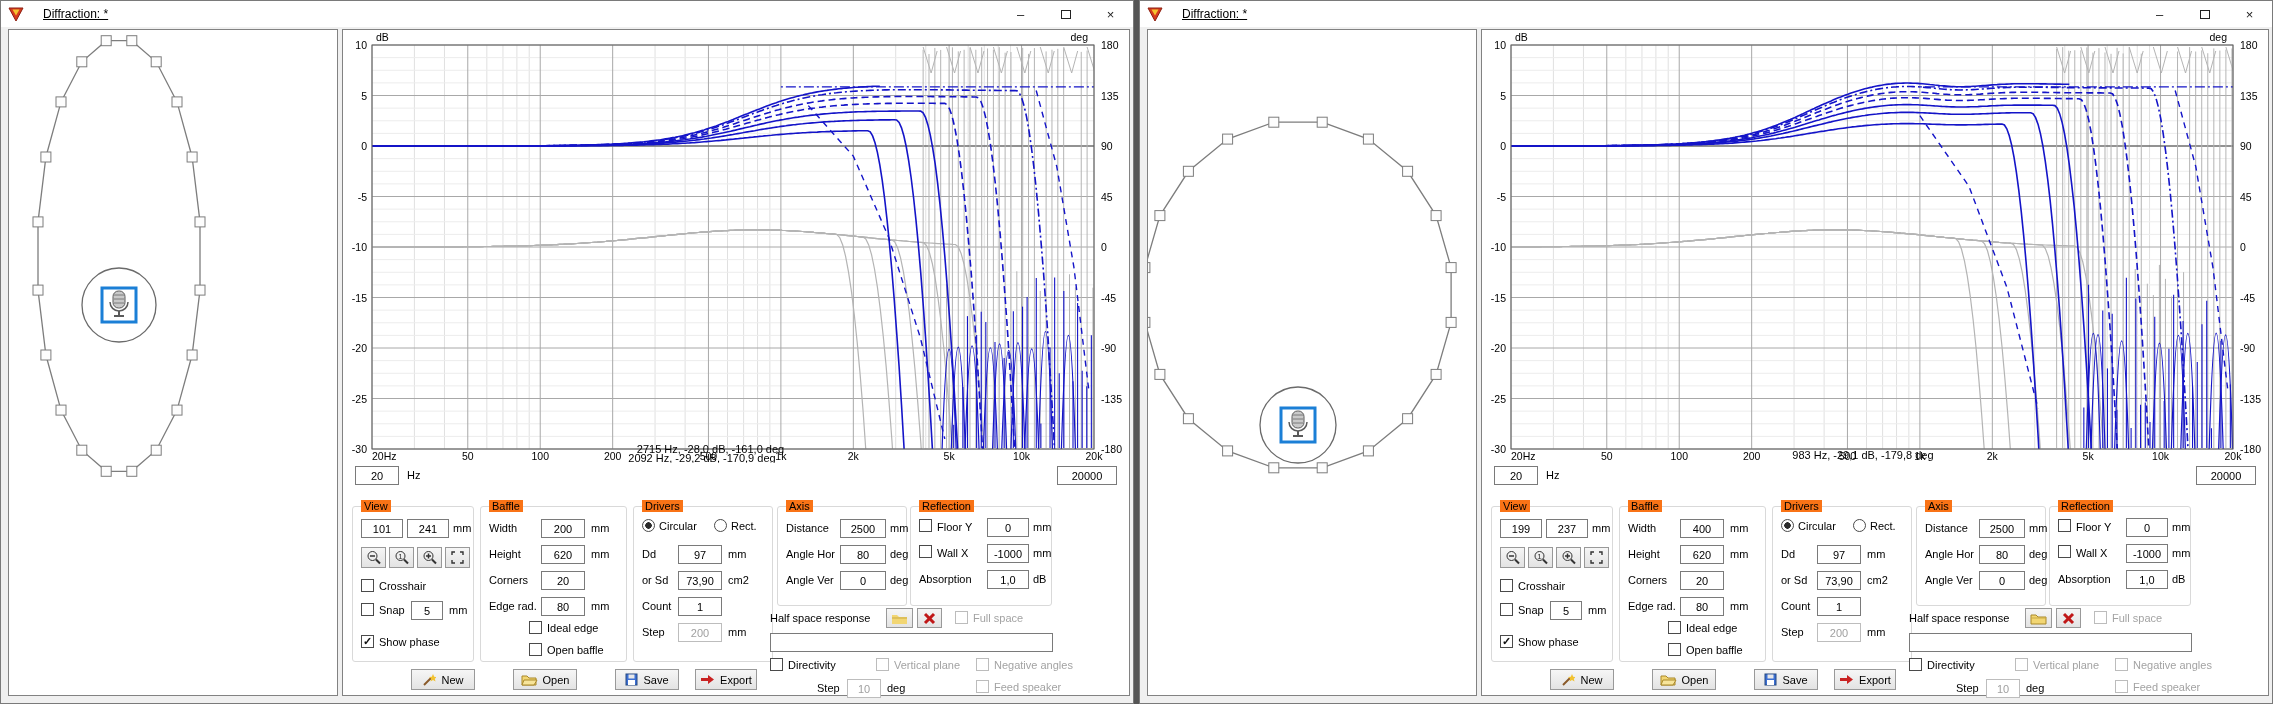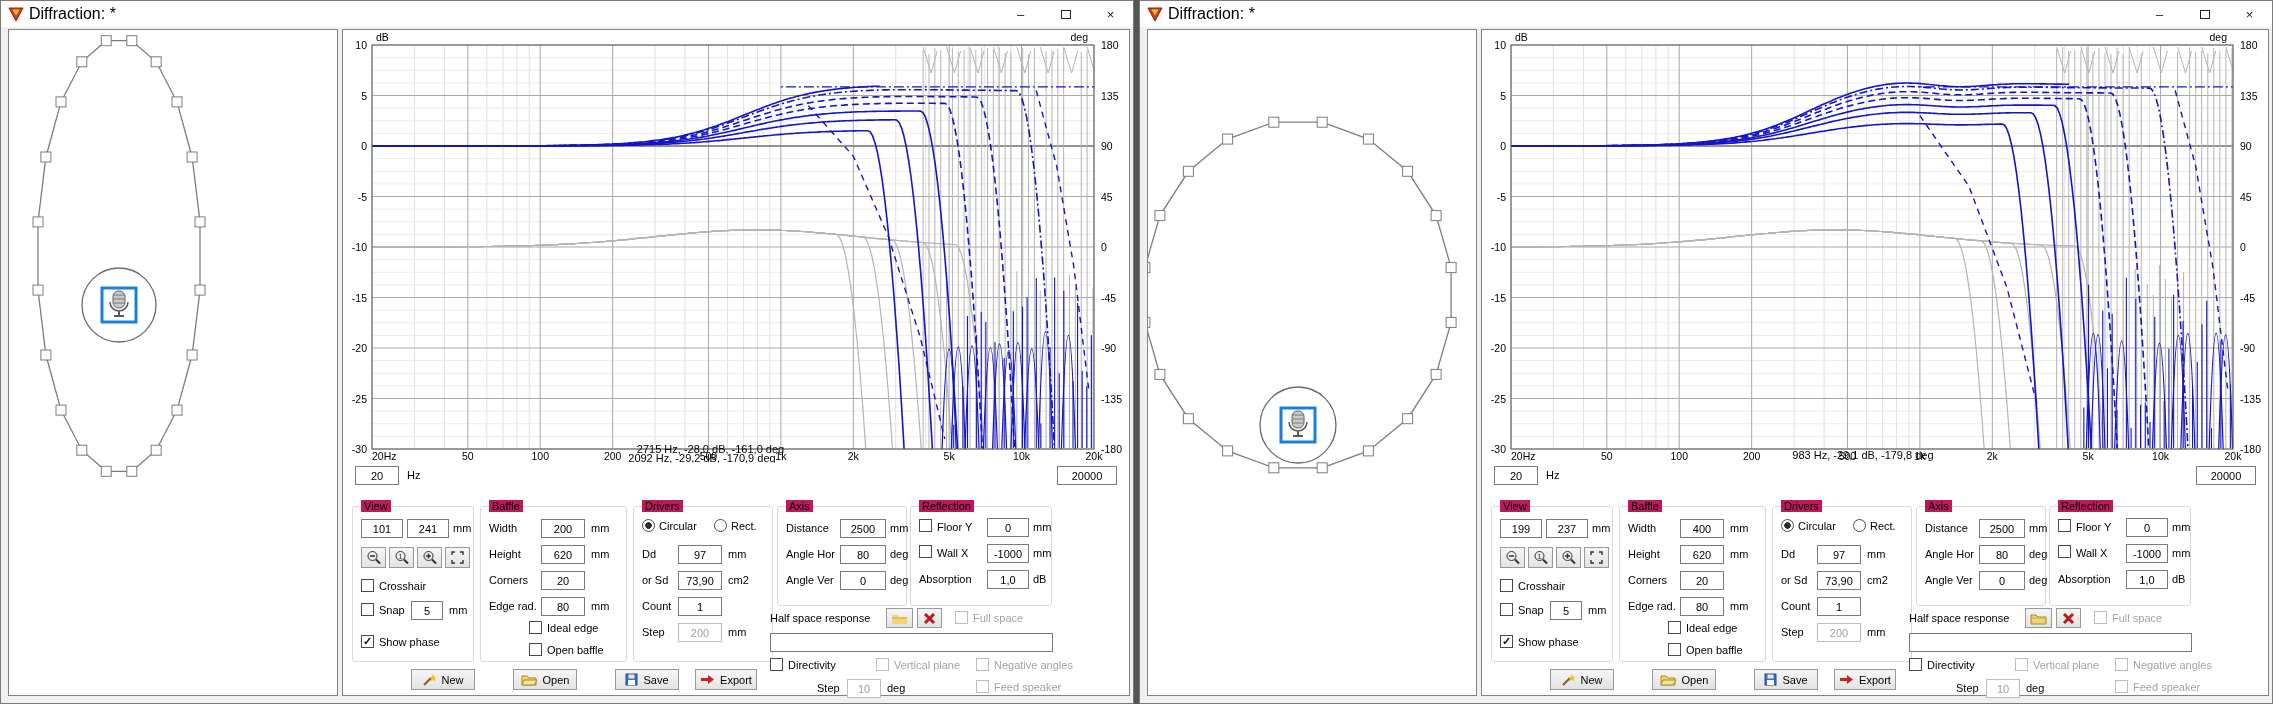--- a/index.html
+++ b/index.html
@@ -1,34 +1,34 @@
 <!DOCTYPE html>
 <html><head>
 <meta charset="utf-8">
 <style>
   *{box-sizing:border-box;margin:0;padding:0}
   body{background:#555;font-family:"Liberation Sans",sans-serif;}
   .desktop{display:flex;gap:5px;width:2273px;height:704px;}
   .window{position:relative;width:1134px;height:704px;background:#f0f0f0;border:1px solid #7a7a7a;}
   .titlebar{position:absolute;top:0;left:0;right:0;height:26px;background:#fff;display:flex;align-items:center;}
-  .title{font-size:16px;color:#000;margin-left:5px;}
+  .title{font-size:12px;color:#000;margin-left:19px;text-decoration:underline;}
   .winbtns{margin-left:auto;display:flex;height:100%;}
   .winbtn{width:45px;height:100%;display:flex;align-items:center;justify-content:center;font-size:13px;color:#222;}
   .maxglyph{width:10px;height:9px;border:1px solid #222;display:inline-block}
   .panel{position:absolute;background:#fff;border:1px solid #828282;}
   .panel-left{left:7px;top:28px;width:330px;height:667px;}
   .panel-right{left:341px;top:28px;width:788px;height:667px;}
   .panel svg{display:block}
   svg text{font-family:"Liberation Sans",sans-serif;}
   .tb{position:absolute;height:19px;border:1px solid #7a7a7a;background:#fff;font-size:11px;font-family:"Liberation Sans",sans-serif;text-align:center;padding:0;color:#000}
   .tb.dis{color:#a0a0a0;border-color:#bdbdbd}
   .lbl{position:absolute;font-size:11px;color:#000;white-space:nowrap;}
   .lbl.dis{color:#a3a3a3}
   .group{position:absolute;border:1px solid #d9d9d9;border-radius:3px;}
-  .glab{position:absolute;top:-7px;left:8px;background:#be185d;padding:0 3px;font-size:11px;color:#000;white-space:nowrap}
+  .glab{position:absolute;top:-7px;left:8px;background:#f97316;padding:0 3px;font-size:11px;color:#000;white-space:nowrap}
   .cb{position:absolute;width:13px;height:13px;border:1px solid #4a4a4a;background:#fff;font-size:11px;line-height:11px;text-align:center;color:#111;}
   .cb.checked::after{content:"✓";font-weight:bold;}
   .cb.dis{border-color:#bcbcbc}
   .radio{position:absolute;width:13px;height:13px;border:1px solid #4a4a4a;border-radius:50%;background:#fff;}
   .radio.sel{background:radial-gradient(circle at 50% 50%, #2c2c2c 0 3px, #fff 3.5px);}
   .btn{position:absolute;height:21px;background:linear-gradient(#f6f6f6,#e3e3e3);border:1px solid #999;font-size:11px;color:#000;display:flex;align-items:center;justify-content:center;gap:5px;}
   .ibtn{position:absolute;width:25px;height:21px;background:linear-gradient(#f6f6f6,#e3e3e3);border:1px solid #999;display:flex;align-items:center;justify-content:center;}
 </style>
 </head>
 <body>

